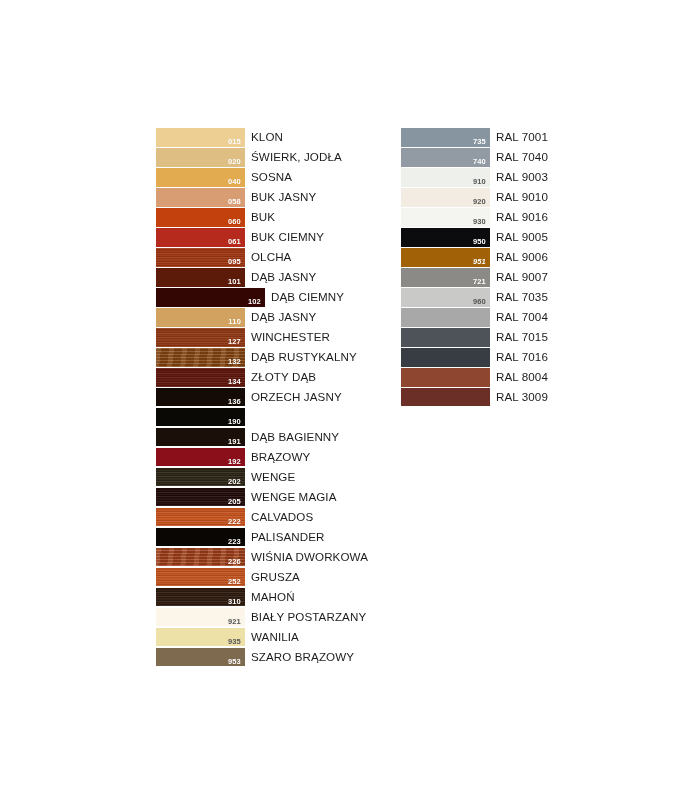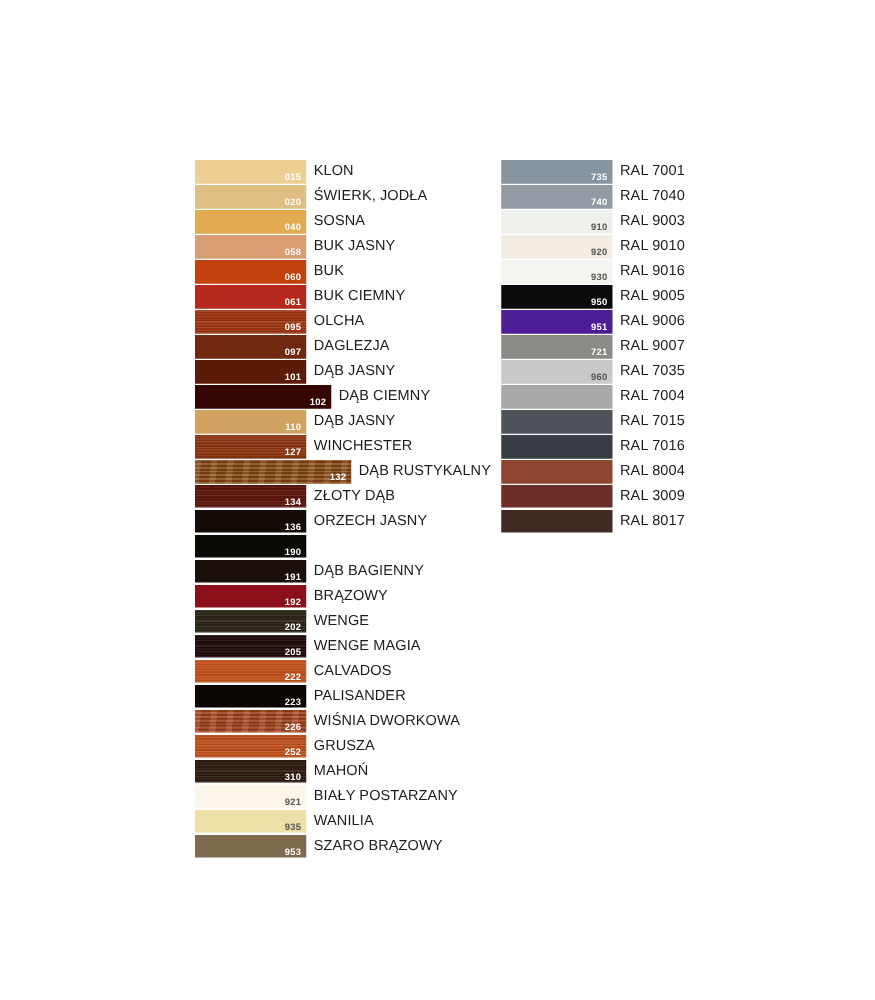--- a/index.html
+++ b/index.html
@@ -118,26 +118,20 @@
         <div class="swatch-label">BUK CIEMNY</div>
       </div>
       <div class="swatch-row">
         <div class="swatch" style="background: rgb(156, 53, 18);">
           <div class="grain" style="background-image: repeating-linear-gradient(0deg, rgba(255,255,255,0.10) 0px, rgba(255,255,255,0.10) 1px, rgba(0,0,0,0.10) 1px, rgba(0,0,0,0.10) 2px, rgba(255,255,255,0.04) 2px, rgba(255,255,255,0.04) 3.2px, rgba(0,0,0,0.05) 3.2px, rgba(0,0,0,0.05) 4.4px);"></div>
           <span class="swatch-code code-light">095</span>
         </div>
         <div class="swatch-label">OLCHA</div>
       </div>
       <div class="swatch-row">
-        <div class="swatch" style="background: rgb(112, 41, 15);">
-          <span class="swatch-code code-light">097</span>
-        </div>
-        <div class="swatch-label">DAGLEZJA</div>
-      </div>
-      <div class="swatch-row">
         <div class="swatch" style="background: rgb(92, 27, 9);">
           <span class="swatch-code code-light">101</span>
         </div>
         <div class="swatch-label">DĄB JASNY</div>
       </div>
       <div class="swatch-row">
         <div class="swatch" style="background: rgb(51, 6, 4); padding-left: 20px;">
           <span class="swatch-code code-light">102</span>
         </div>
         <div class="swatch-label">DĄB CIEMNY</div>
@@ -149,21 +143,21 @@
         <div class="swatch-label">DĄB JASNY</div>
       </div>
       <div class="swatch-row">
         <div class="swatch" style="background: rgb(142, 55, 20);">
           <div class="grain" style="background-image: repeating-linear-gradient(0deg, rgba(255,255,255,0.10) 0px, rgba(255,255,255,0.10) 1px, rgba(0,0,0,0.10) 1px, rgba(0,0,0,0.10) 2px, rgba(255,255,255,0.04) 2px, rgba(255,255,255,0.04) 3.2px, rgba(0,0,0,0.05) 3.2px, rgba(0,0,0,0.05) 4.4px);"></div>
           <span class="swatch-code code-light">127</span>
         </div>
         <div class="swatch-label">WINCHESTER</div>
       </div>
       <div class="swatch-row">
-        <div class="swatch" style="background: rgb(141, 74, 19); padding-left: 36px;">
+        <div class="swatch" style="background: rgb(141, 74, 19);">
           <div class="grain" style="background-image: repeating-linear-gradient(0deg, rgba(255,255,255,0.14) 0px, rgba(255,255,255,0.14) 1.4px, rgba(0,0,0,0.12) 1.4px, rgba(0,0,0,0.12) 3px), repeating-linear-gradient(96deg, rgba(255,255,255,0.10) 0px, rgba(255,255,255,0.10) 5px, rgba(0,0,0,0.08) 5px, rgba(0,0,0,0.08) 13px);"></div>
           <span class="swatch-code code-light">132</span>
         </div>
         <div class="swatch-label">DĄB RUSTYKALNY</div>
       </div>
       <div class="swatch-row">
         <div class="swatch" style="background: rgb(93, 22, 13);">
           <div class="grain" style="background-image: repeating-linear-gradient(0deg, rgba(255,255,255,0.10) 0px, rgba(255,255,255,0.10) 1px, rgba(0,0,0,0.10) 1px, rgba(0,0,0,0.10) 2px, rgba(255,255,255,0.04) 2px, rgba(255,255,255,0.04) 3.2px, rgba(0,0,0,0.05) 3.2px, rgba(0,0,0,0.05) 4.4px);"></div>
           <span class="swatch-code code-light">134</span>
         </div>
@@ -290,21 +284,21 @@
         </div>
         <div class="swatch-label">RAL 9016</div>
       </div>
       <div class="swatch-row">
         <div class="swatch" style="background: rgb(12, 12, 14);">
           <span class="swatch-code code-light">950</span>
         </div>
         <div class="swatch-label">RAL 9005</div>
       </div>
       <div class="swatch-row">
-        <div class="swatch" style="background: #4c1d95;">
+        <div class="swatch" style="background: #a16207; font-style: italic;">
           <span class="swatch-code code-light">951</span>
         </div>
         <div class="swatch-label">RAL 9006</div>
       </div>
       <div class="swatch-row">
         <div class="swatch" style="background: rgb(139, 138, 134);">
           <span class="swatch-code code-light">721</span>
         </div>
         <div class="swatch-label">RAL 9007</div>
       </div>
@@ -327,18 +321,14 @@
         <div class="swatch-label">RAL 7016</div>
       </div>
       <div class="swatch-row">
         <div class="swatch" style="background: rgb(143, 70, 48);"></div>
         <div class="swatch-label">RAL 8004</div>
       </div>
       <div class="swatch-row">
         <div class="swatch" style="background: rgb(107, 47, 40);"></div>
         <div class="swatch-label">RAL 3009</div>
       </div>
-      <div class="swatch-row">
-        <div class="swatch" style="background: rgb(65, 42, 34);"></div>
-        <div class="swatch-label">RAL 8017</div>
-      </div>
     </div>
 </div>
 
 </body></html>

